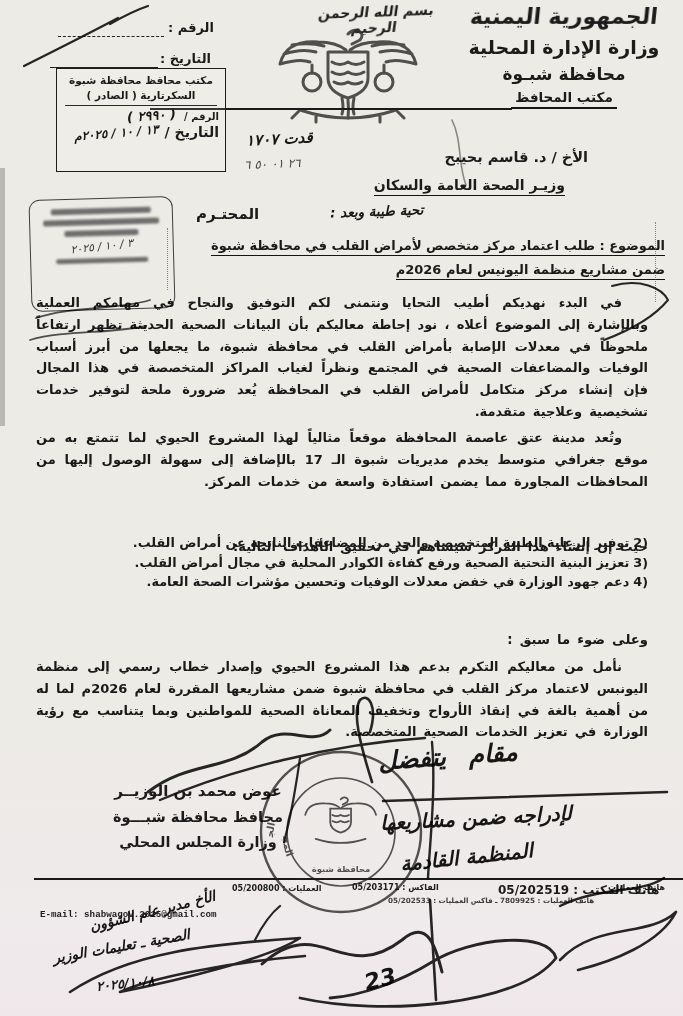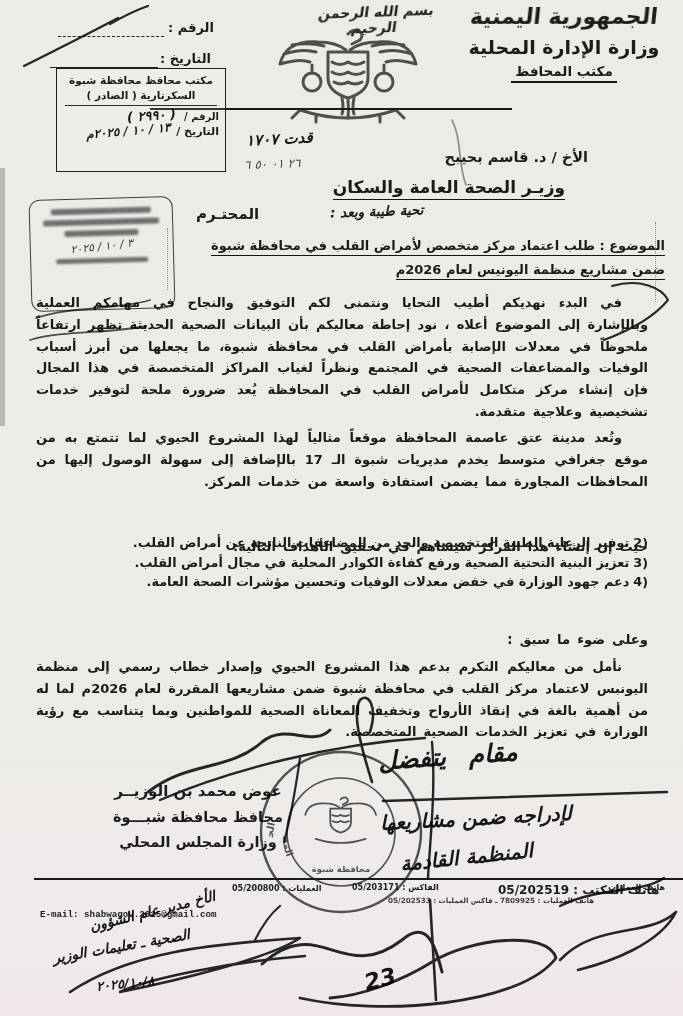--- a/index.html
+++ b/index.html
@@ -29,20 +29,21 @@
   .uline{border-bottom:1.8px solid #141414;padding-bottom:2px;}
 </style>
 </head>
 <body>
 
 <div class="page">
 
   <div class="abs" style="right:14px;top:4px;width:210px;text-align:center;">
     <div class="xb" style="font-size:22px;letter-spacing:-1px;transform:skewX(-6deg);filter:blur(.3px);">الجمهورية اليمنية</div>
     <div class="xb blur1" style="font-size:19px;margin-top:7px;">وزارة الإدارة المحلية</div>
+    <div class="xb blur1" style="font-size:17px;margin-top:6px;letter-spacing:1px;">محافظة شبـوة</div>
     <div class="xb" style="font-size:13.5px;margin-top:5px;display:inline-block;border-bottom:2px solid #141414;padding:0 4px 2px 4px;">مكتب المحافظ</div>
   </div>
 
   <div class="abs xb" style="left:300px;top:4px;width:150px;text-align:center;font-size:14px;transform:rotate(-2deg) skewX(-10deg);filter:blur(.35px);">بسم الله الرحمن الرحيم</div>
 
   <svg class="abs" style="left:266px;top:20px;opacity:.82;" width="164" height="108" viewBox="0 0 164 108">
     <g fill="none" stroke="#2e2e2e" stroke-width="3" stroke-linecap="round" stroke-linejoin="round">
 
       <path d="M14,44 Q20,20 52,22 Q70,22 80,30 M14,44 Q34,38 44,42 M18,34 Q36,28 50,32 M26,25 Q44,22 58,26"></path>
       <path d="M150,44 Q144,20 112,22 Q94,22 84,30 M150,44 Q130,38 120,42 M146,34 Q128,28 114,32 M138,25 Q120,22 106,26"></path>
@@ -74,39 +75,39 @@
 
   <div class="abs stampbox" style="left:56px;top:68px;width:168px;height:102px;background:rgba(255,255,255,.12);">
     <div class="ctr b blur1" style="font-size:10.5px;margin-top:5px;">مكتب محافظ محافظة شبوة</div>
     <div class="ctr b blur1" style="font-size:10.5px;margin-top:3px;">السكرتارية ( الصادر )</div>
     <div style="margin:4px 8px 0 8px;border-top:1.3px solid #2a2a2a;"></div>
     <div style="display:flex;align-items:baseline;padding:2px 6px 0 4px;">
       <span class="b blur1" style="font-size:10px;">الرقم /</span>
       <span class="hw b" style="font-size:13px;margin-right:8px;transform:rotate(-4deg);display:inline-block;">( ٢٩٩٠ )</span>
     </div>
     <div style="display:flex;align-items:baseline;padding:1px 6px 0 4px;">
-      <span class="b blur1" style="font-size:11px;">التاريخ /</span>
+      <span class="b blur1" style="font-size:14px;">التاريخ /</span>
       <span class="hw b" style="font-size:12px;margin-right:6px;transform:rotate(-5deg);display:inline-block;">١٣ / ١٠ / ٢٠٢٥م</span>
     </div>
   </div>
 
   <div class="abs xb" style="left:196px;top:181px;font-size:15px;letter-spacing:1px;margin-top:24px;">المحتـرم</div>
 
   <div class="abs recbox" style="left:30px;top:198px;width:142px;height:110px;">
     <div class="blurline" style="width:100px;height:6px;margin-top:9px;"></div>
     <div class="blurline" style="width:116px;height:6px;"></div>
     <div class="blurline" style="width:74px;height:6px;"></div>
     <div class="hw" style="font-size:11px;text-align:center;margin-top:4px;transform:rotate(-5deg);opacity:.85;">٣ / ١٠ / ٢٠٢٥</div>
     <div class="blurline" style="width:92px;height:5px;"></div>
   </div>
 
   <div class="abs" style="left:0;top:168px;width:5px;height:258px;background:#6b6b6b;opacity:.4;"></div>
 
   <div class="abs xb blur1" style="right:95px;top:149px;font-size:14.5px;text-align:center;">الأخ / د. قاسم بحيبح</div>
-  <div class="abs xb blur1 uline" style="right:118px;top:177px;font-size:17px;">وزيـر الصحة العامة والسكان</div>
+  <div class="abs xb blur1 uline" style="right:118px;top:177px;font-size:14px;">وزيـر الصحة العامة والسكان</div>
   <div class="abs hw b" style="left:330px;top:203px;font-size:13.5px;transform:rotate(-2deg);">تحية طيبة وبعد :</div>
 
   <div class="abs" style="left:165px;top:235px;width:500px;text-align:right;">
     <div class="xb uline" style="font-size:13px;display:inline-block;">الموضوع : طلب اعتماد مركز متخصص لأمراض القلب في محافظة شبوة</div><br>
     <div class="xb uline" style="font-size:13px;display:inline-block;margin-top:6px;">ضمن مشاريع منظمة اليونيس لعام 2026م</div>
   </div>
   <div class="abs" style="left:167px;top:228px;height:62px;border-left:1.6px dotted #444;opacity:.6;"></div>
   <div class="abs" style="left:655px;top:222px;height:80px;border-left:1.6px dotted #444;opacity:.6;"></div>
 
   <div class="para indent" style="top:292px;">في البدء نهديكم أطيب التحايا ونتمنى لكم التوفيق والنجاح في مهامكم العملية وبالإشارة إلى الموضوع أعلاه ، نود إحاطة معاليكم بأن البيانات الصحية الحديثة تظهر ارتفاعاً ملحوظاً في معدلات الإصابة بأمراض القلب في محافظة شبوة، ما يجعلها من أبرز أسباب الوفيات والمضاعفات الصحية في المجتمع ونظراً لغياب المراكز المتخصصة في هذا المجال فإن إنشاء مركز متكامل لأمراض القلب في المحافظة يُعد ضرورة ملحة لتوفير خدمات تشخيصية وعلاجية متقدمة.</div>

